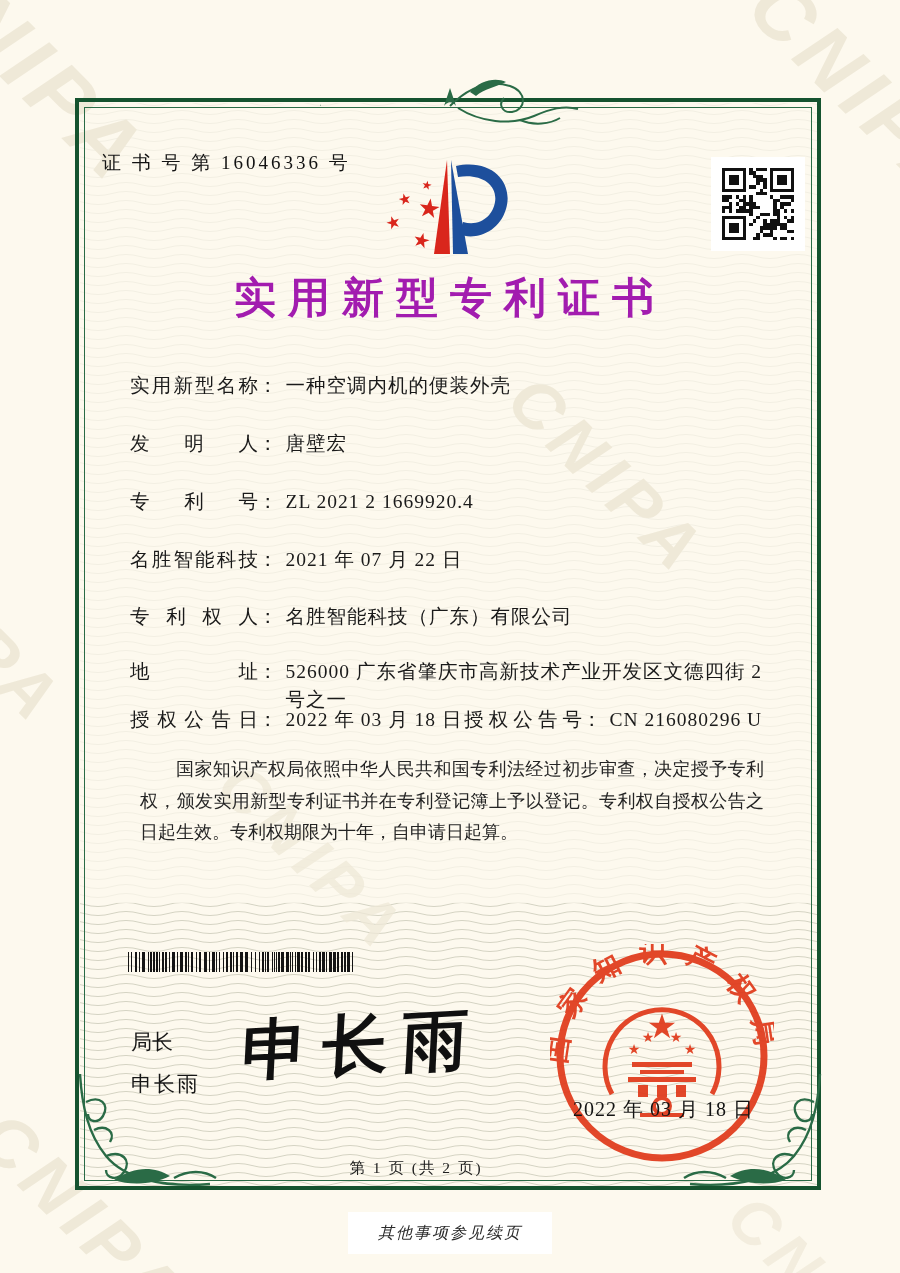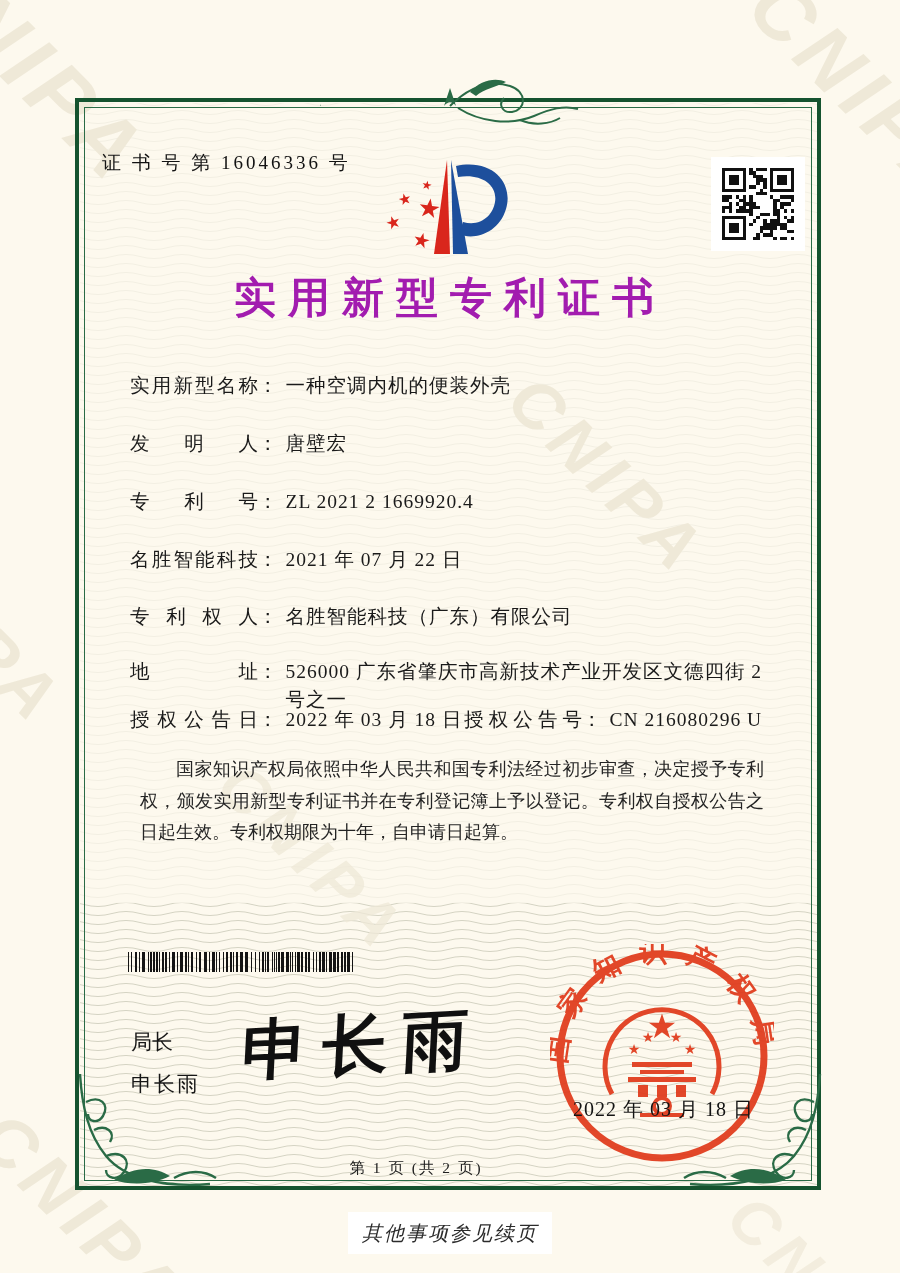--- a/index.html
+++ b/index.html
@@ -70,21 +70,21 @@
     font-size:20px;color:#141414;text-align:center;white-space:nowrap;letter-spacing:1px;
   }
   .page-info{
     position:absolute;left:0;top:1158px;width:832px;text-align:center;
     font-size:15.5px;color:#202020;letter-spacing:2px;z-index:4;
   }
   .note-box{
     position:absolute;left:348px;top:1212px;width:204px;height:42px;
     background:#ffffff;display:flex;align-items:center;justify-content:center;z-index:4;
   }
-  .note-text{font-size:20px;color:#2b2b2b;letter-spacing:2px;font-style:italic;}
+  .note-text{font-size:16px;color:#2b2b2b;letter-spacing:2px;font-style:italic;}
 </style>
 </head>
 <body>
 
 <svg class="waves" width="900" height="1273">
   <defs>
     <pattern id="wv" width="56" height="9" patternUnits="userSpaceOnUse">
       <path d="M0,4.5 Q14,0.5 28,4.5 T56,4.5" fill="none" stroke="#cdccbb" stroke-width="1"></path>
     </pattern>
   </defs>

